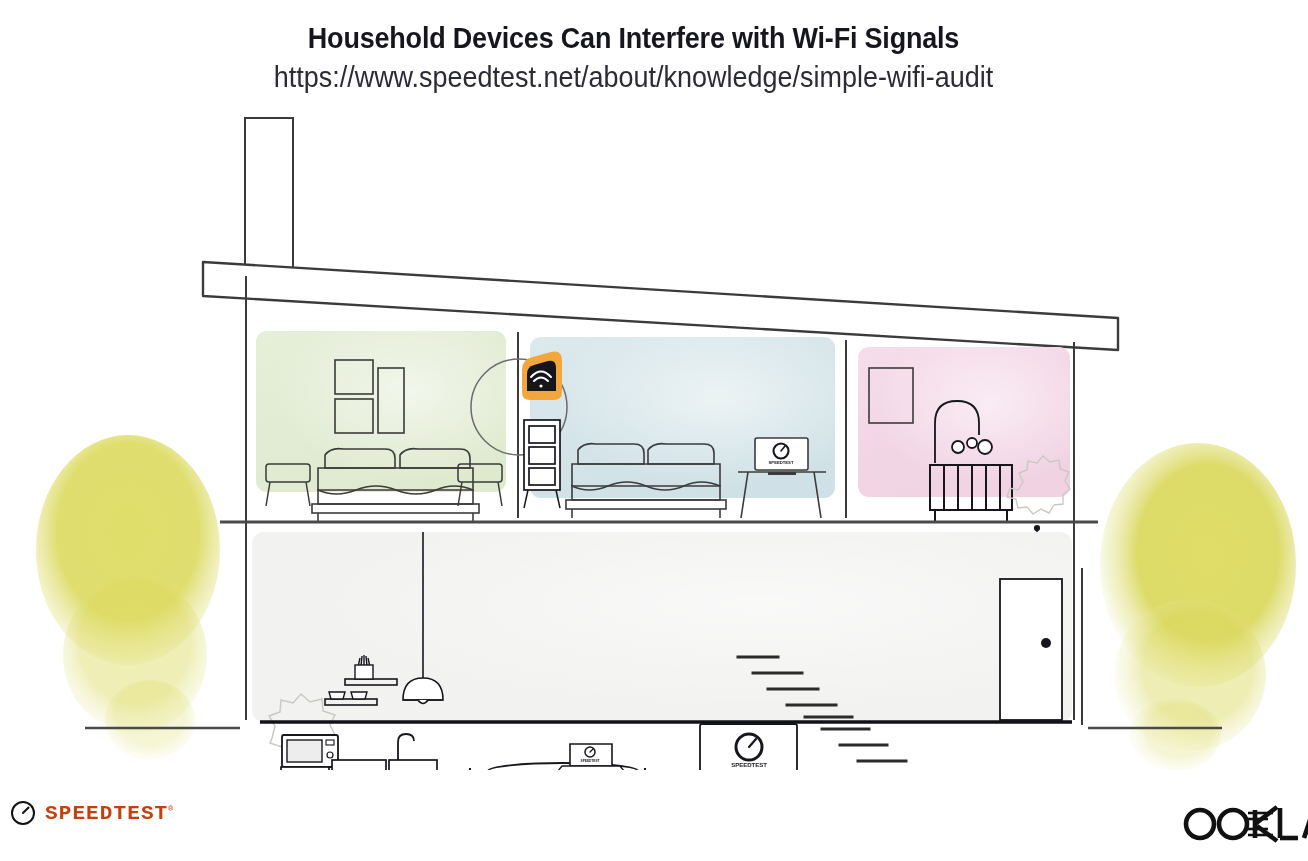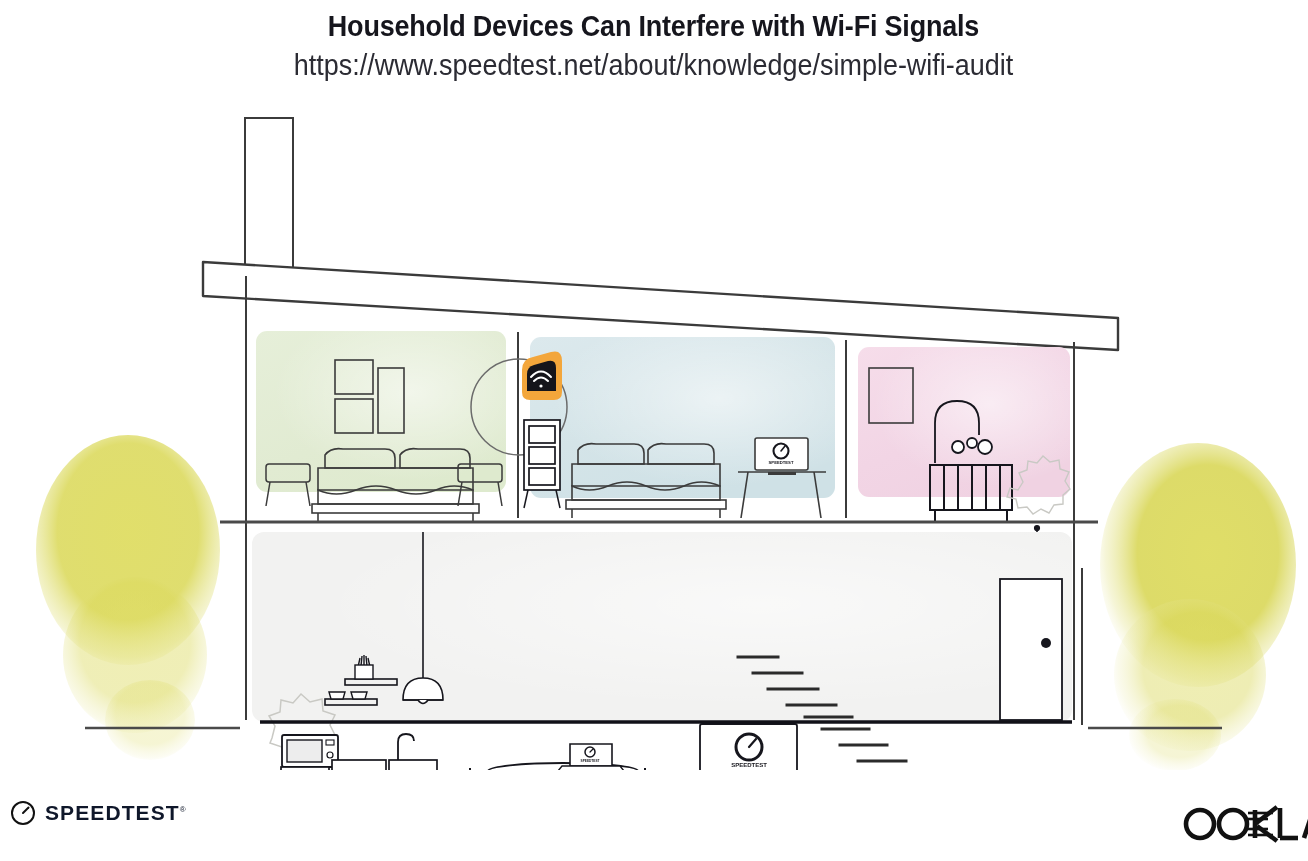--- a/index.html
+++ b/index.html
@@ -1,37 +1,37 @@
 <!DOCTYPE html>
 <html><head>
 <meta charset="utf-8">
 <style>
   html,body{margin:0;padding:0;background:#ffffff;}
   body{width:1308px;height:861px;position:relative;overflow:hidden;
        font-family:"Liberation Sans", sans-serif;color:#1b1b22;}
   .page{position:absolute;inset:0;}
 
   
-  .header{position:absolute;left:0;top:0;width:1267px;text-align:center;margin-left:20px;}
+  .header{position:absolute;left:0;top:12px;width:1267px;text-align:center;}
   .title{font-size:29px;font-weight:bold;letter-spacing:-0.2px;
          margin:8px 0 0 0;line-height:1.25;color:#16161d;
          font-family:"Liberation Sans", sans-serif;
          transform:scaleX(0.93);}
   .subtitle{font-size:29px;font-weight:normal;line-height:1.25;margin:3px 0 0 0;
             color:#2b2b33;transform:scaleX(0.93);}
 
   
   .stage{position:absolute;left:0;top:110px;width:1308px;height:660px;}
   .stage svg{display:block;}
 
   
   .footer{position:absolute;left:0;top:780px;width:1308px;height:81px;}
   .brand{position:absolute;left:10px;top:20px;display:flex;align-items:center;gap:9px;}
-  .brand-name{font-size:21px;font-weight:bold;letter-spacing:1.1px;color:#0f172a;
-              position:relative;}
+  .brand-name{font-size:21px;font-weight:bold;letter-spacing:1.1px;color:#c2410c;
+              position:relative;font-family:Liberation Mono, monospace;}
   .brand-name .tm{font-size:8px;vertical-align:super;letter-spacing:0;font-weight:normal;}
   .ookla{position:absolute;right:-8px;top:22px;}
 </style>
 </head>
 <body>
 
 <div class="page">
 
   <div class="header">
     <div class="title">Household Devices Can Interfere with Wi-Fi Signals</div>

